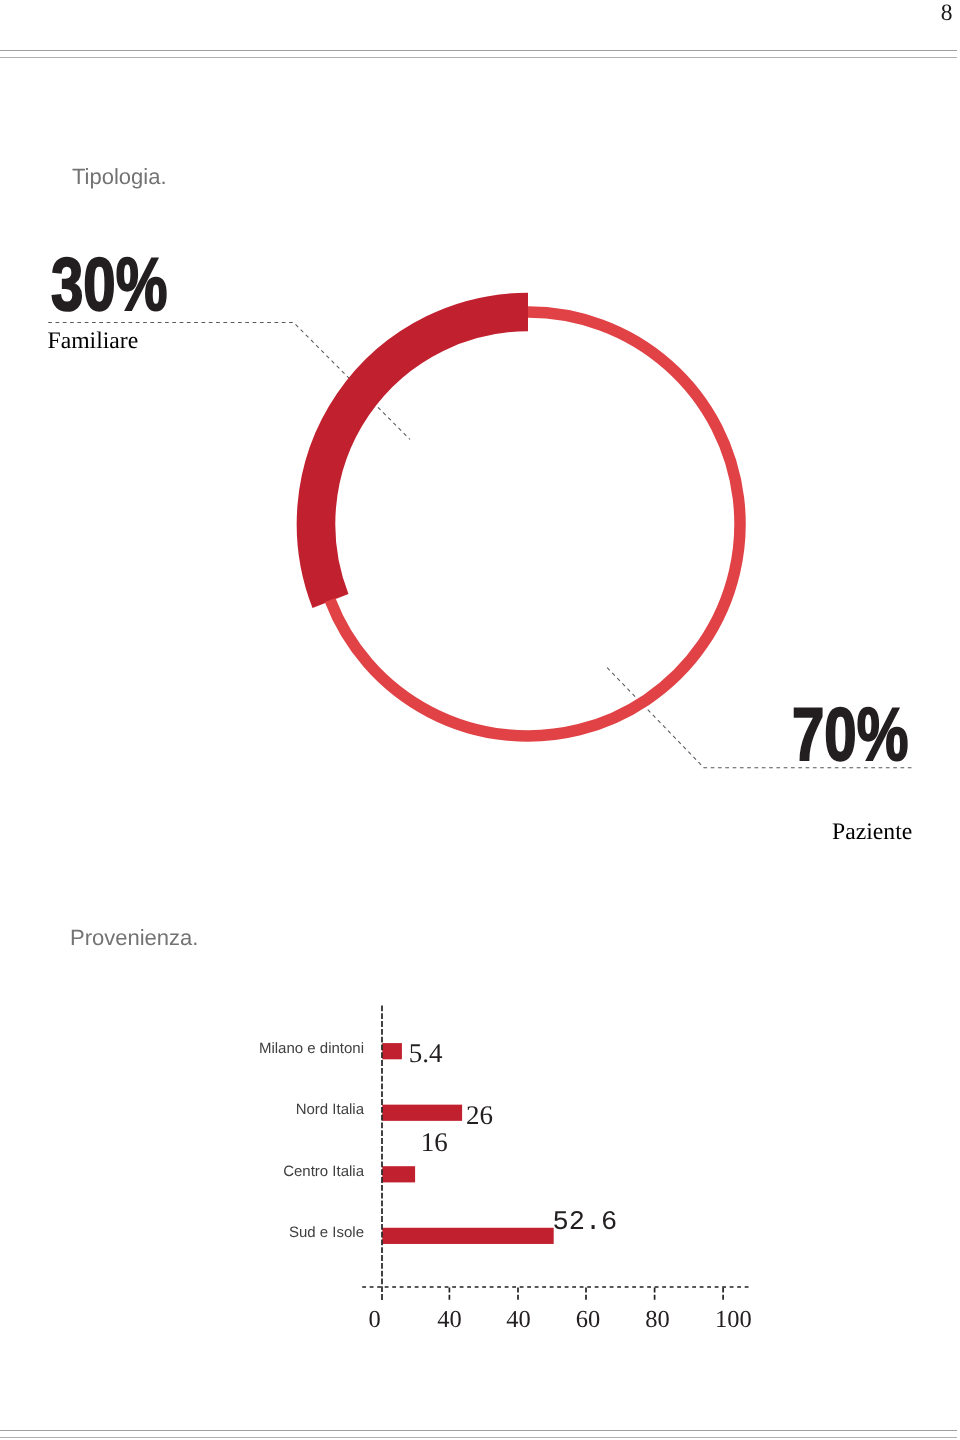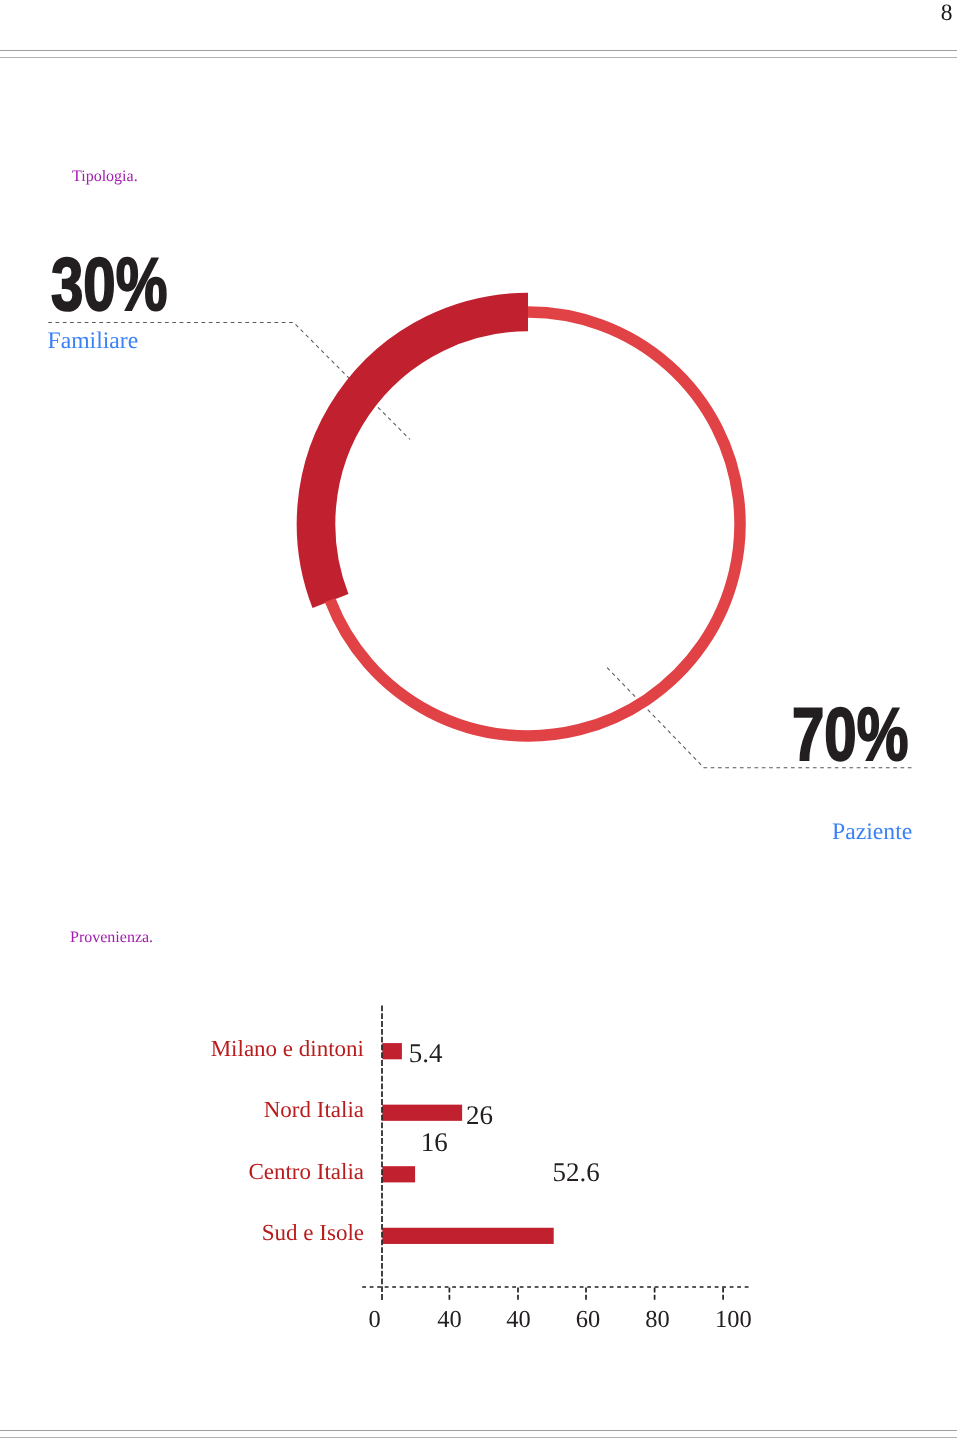--- a/index.html
+++ b/index.html
@@ -14,42 +14,42 @@
     line-height:23px;top:1px;}
   #page-number{position:absolute;left:0;width:952.5px;text-align:right;top:2px;
     font-family:"Liberation Serif",serif;font-size:23.5px;color:#1a1a1a;line-height:23.5px;}
   .rule{position:absolute;left:0;margin:0;padding:0;height:0;border:0;border-top-style:solid;border-top-width:1px;}
   #rule-top{top:50px;width:957px;border-top-color:#9f9f9f;}
   #rule-bottom{top:56.5px;width:957px;border-top-color:#b0b0b0;border-top-width:1px;}
   #rule-foot-top{top:1430px;width:957px;border-top-color:#9f9f9f;}
   #rule-foot-bottom{top:1436.5px;width:957px;border-top-color:#b0b0b0;border-top-width:1px;}
 
   
-  .section-heading{position:absolute;font-family:Liberation Serif, serif;
-    font-size:16px;color:#a21caf;line-height:23.3px;}
+  .section-heading{position:absolute;font-family:Liberation Sans, sans-serif;
+    font-size:22px;color:#737373;line-height:23.3px;}
   #heading-tipologia{left:72px;top:164.5px;}
   #heading-provenienza{left:70px;top:925.5px;}
 
   
   .pct-number{position:absolute;font-family:"Liberation Sans",sans-serif;font-weight:bold;
     font-size:75px;color:#231f20;line-height:75px;white-space:nowrap;-webkit-text-stroke:2px #231f20;}
   .pct-label{position:absolute;font-family:"Liberation Serif",serif;font-size:23.7px;
-    color:#3b82f6;line-height:23.7px;white-space:nowrap;}
+    color:#000000;line-height:23.7px;white-space:nowrap;}
 
   #pct-30{left:51px;top:246.5px;transform:scaleX(.775);transform-origin:left top;}
   #label-familiare{left:47.5px;top:330px;}
   #pct-70{left:792px;top:697px;transform:scaleX(.775);transform-origin:left top;}
   #label-paziente{left:832px;top:784.5px;margin-top:36px;}
 
   
   #chart-svg{position:absolute;left:0;top:0;width:960px;height:1440px;}
 
   
-  .cat-label{position:absolute;font-family:Liberation Serif, serif;font-size:23px;
-    line-height:23.5px;color:#b91c1c;text-align:right;width:300px;left:64px;}
+  .cat-label{position:absolute;font-family:Liberation Sans, sans-serif;font-size:15px;
+    line-height:23.5px;color:#404040;text-align:right;width:300px;left:64px;}
   .bar-value{position:absolute;font-family:"Liberation Serif",serif;font-size:27px;
     line-height:24.5px;color:#231f20;white-space:nowrap;}
   .axis-tick-label{position:absolute;font-family:"Liberation Serif",serif;font-size:24.5px;
     line-height:24.5px;color:#231f20;text-align:center;width:60px;}
 </style>
 </head>
 <body>
 
 <div class="page">
 
@@ -94,21 +94,21 @@
   </svg>
 
   <div id="bar-labels">
       <div class="cat-label" style="top: 1036.6px;">Milano e dintoni</div>
       <div class="cat-label" style="top: 1098.15px;">Nord Italia</div>
       <div class="cat-label" style="top: 1159.7px;">Centro Italia</div>
       <div class="cat-label" style="top: 1221.25px;">Sud e Isole</div>
       <div class="bar-value" style="left: 408.8px; top: 1041.3px;">5.4</div>
       <div class="bar-value" style="left: 466px; top: 1102.5px;">26</div>
       <div class="bar-value" style="left: 420.8px; top: 1130px;">16</div>
-      <div class="bar-value" style="left: 552.5px; top: 1160px;">52.6</div>
+      <div class="bar-value" style="left: 552.5px; top: 1211px; font-family: Liberation Mono, monospace;">52.6</div>
       <div class="axis-tick-label" style="left: 344.5px; top: 1307.5px;">0</div>
       <div class="axis-tick-label" style="left: 419.6px; top: 1307.5px;">40</div>
       <div class="axis-tick-label" style="left: 488.5px; top: 1307.5px;">40</div>
       <div class="axis-tick-label" style="left: 558px; top: 1307.5px;">60</div>
       <div class="axis-tick-label" style="left: 627.6px; top: 1307.5px;">80</div>
       <div class="axis-tick-label" style="left: 703.4px; top: 1307.5px;">100</div>
     </div>
 
 </div>
 

